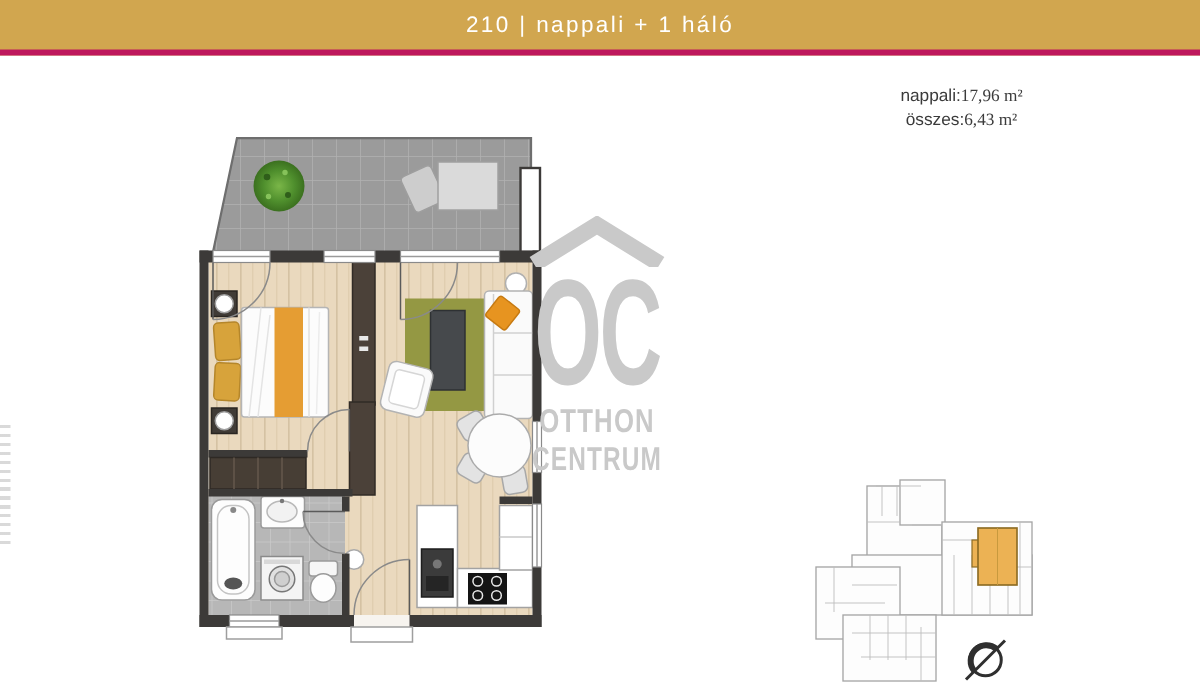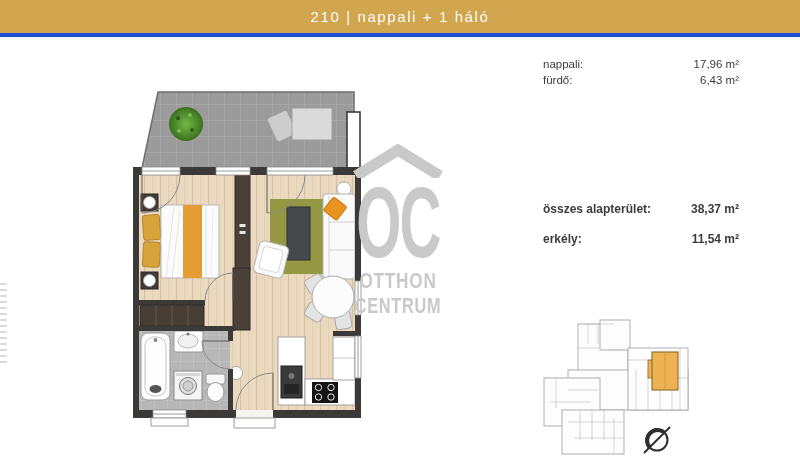--- a/index.html
+++ b/index.html
@@ -1,27 +1,27 @@
 <!DOCTYPE html>
 <html><head>
 <meta charset="utf-8">
 <style>
   html,body{margin:0;padding:0;background:#fff;}
   .stage{position:relative;width:800px;height:465px;background:#fff;overflow:hidden;
          font-family:"Liberation Sans",sans-serif;color:#3b3b3b;}
 
   
   .header{position:absolute;left:0;top:0;width:800px;height:33px;background:#d1a64f;
-          border-bottom:4px solid #1d4ed8;display:flex;align-items:center;justify-content:center;}
+          border-bottom:4px solid #be185d;display:flex;align-items:center;justify-content:center;}
   .header .title{color:#fff;font-size:15px;letter-spacing:1.6px;font-weight:400;}
 
   
   .area-table{position:absolute;left:543px;top:57px;width:196px;font-size:11.5px;}
-  .area-row{display:flex;justify-content:space-between;line-height:15.6px;}
-  .area-row .val{text-align:right;}
+  .area-row{display:flex;justify-content:center;line-height:15.6px;}
+  .area-row .val{text-align:right;font-family:Liberation Serif, serif;}
   .totals{position:absolute;left:543px;top:201px;width:196px;font-size:12px;font-weight:bold;}
   .total-row{display:flex;justify-content:space-between;line-height:16px;margin-bottom:14px;}
 
   
   .watermark{position:absolute;left:320px;top:144px;width:156px;text-align:center;
              color:#c9c9c9;z-index:5;pointer-events:none;}
   .wm-roof{display:block;margin:0 auto;}
   .wm-oc{font-size:100px;line-height:80px;font-weight:700;letter-spacing:-3px;
          transform:scaleX(0.58);transform-origin:50% 50%;margin-top:4px;}
   .wm-l1{font-size:22px;font-weight:700;letter-spacing:1px;transform:scaleX(0.78);
@@ -252,35 +252,25 @@
     <div class="wm-l1">OTTHON</div>
     <div class="wm-l2">CENTRUM</div>
   </div>
 
   <div class="area-table">
     <div class="area-row">
       <span>nappali:</span>
       <span class="val">17,96 m²</span>
     </div>
     <div class="area-row">
-      <span>fürdő:</span>
+      <span>összes:</span>
       <span class="val">6,43 m²</span>
     </div>
   </div>
 
-  <div class="totals">
-    <div class="total-row">
-      <span>összes alapterület:</span>
-      <span>38,37 m²</span>
-    </div>
-    <div class="total-row">
-      <span>erkély:</span>
-      <span>11,54 m²</span>
-    </div>
-  </div>
 
   <svg style="position:absolute;left:540px;top:318px;width:170px;height:142px" viewBox="0 0 170 142">
     <g fill="#fdfdfd" stroke="#a6a6a6" stroke-width="0.9">
       <rect x="38" y="6" width="50" height="52"></rect>
       <rect x="60" y="2" width="30" height="30"></rect>
       <rect x="28" y="52" width="120" height="40"></rect>
       <rect x="4" y="60" width="56" height="48"></rect>
       <rect x="22" y="92" width="62" height="44"></rect>
       <rect x="88" y="30" width="60" height="62"></rect>
     </g>

